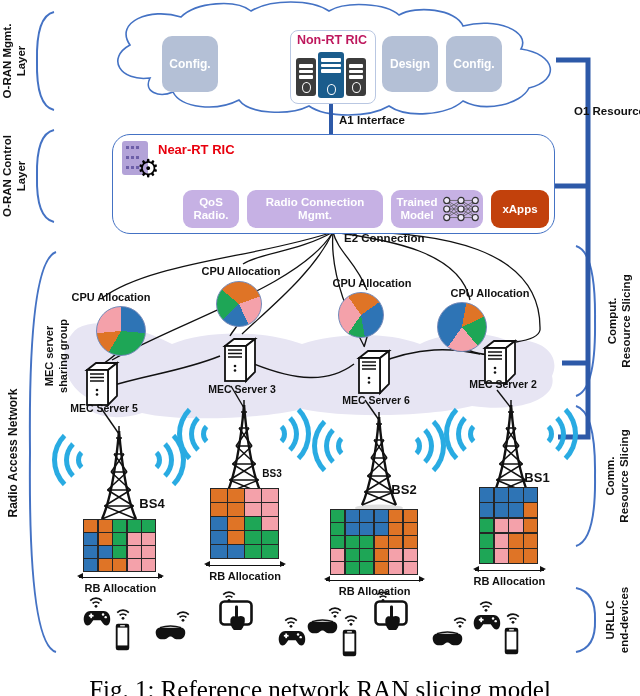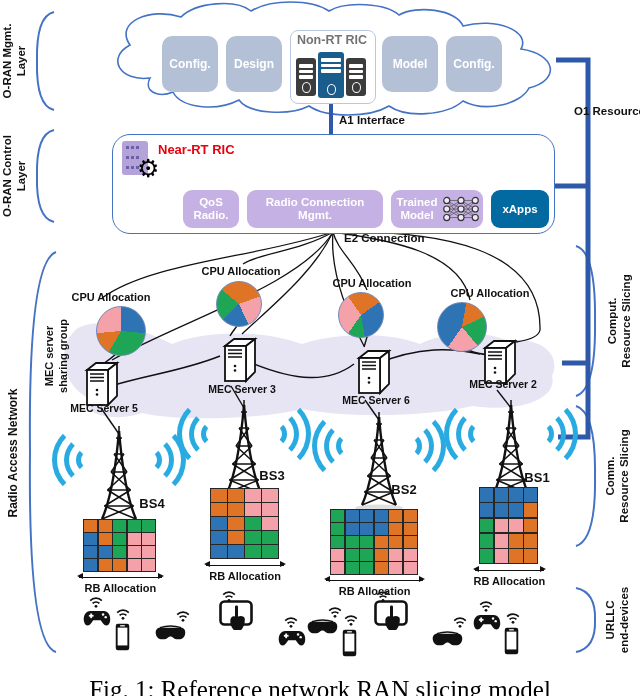--- a/index.html
+++ b/index.html
@@ -104,28 +104,25 @@
       <path d="M119,434 L101,408"></path>
         <path d="M244,408 L231,386"></path>
       <path d="M379,420 L365,400"></path>
         <path d="M511,408 L497,390"></path>
     </g>
   </svg>
 
   <div class="graybox" style="left:162px;width:56px;background:#b4c0d6">
       <span>Config.</span>
     </div>
-  <div class="graybox" style="left:226px;width:56px;background:#b4c0d6">
-      <span>Design</span>
-    </div>
   <div class="abs" style="left:290px;top:30px;width:84px;height:72px;background:#fff;border:1.5px solid #b9c7e2;border-radius:8px"></div>
-  <div class="redlbl" style="left:292px;top:33px;width:80px;color:#737373">Non-RT RIC</div>
+  <div class="redlbl" style="left:292px;top:33px;width:80px;color:#be185d">Non-RT RIC</div>
   <div id="nonrt-servers"></div>
   <div class="graybox" style="left:382px;width:56px;background:#b4c0d6">
-      <span>Model</span>
+      <span>Design</span>
     </div>
   <div class="graybox" style="left:446px;width:56px;background:#b4c0d6">
       <span>Config.</span>
     </div>
 
   <div class="iface" style="left:339px;top:114px">A1 Interface</div>
   <div class="iface" style="left:574px;top:105px">O1 Resource</div>
   <div class="iface" style="left:344px;top:232px">E2 Connection</div>
 
   <div class="abs" style="left:112px;top:134px;width:441px;height:98px;border:1.6px solid #4472c4;border-radius:18px;background:#fff"></div>
@@ -165,21 +162,21 @@
           <circle cx="5" cy="24" r="3.2"></circle>
         <circle cx="20" cy="6" r="3.2"></circle>
           <circle cx="20" cy="15" r="3.2"></circle>
           <circle cx="20" cy="24" r="3.2"></circle>
         <circle cx="35" cy="6" r="3.2"></circle>
           <circle cx="35" cy="15" r="3.2"></circle>
           <circle cx="35" cy="24" r="3.2"></circle>
       </g>
     </svg>
     </div>
-  <div class="lavbox" style="left:491px;width:58px;background:#0369a1">
+  <div class="lavbox" style="left:491px;width:58px;background:#c2410c">
     <span>xApps</span>
     </div>
 
   <div class="rot" style="left:-34px;top:45px;width:100px;height:32px">O-RAN Mgmt.
 Layer</div>
   <div class="rot" style="left:-34px;top:160px;width:100px;height:32px">O-RAN Control
 Layer</div>
   <div class="rot" style="left:-96px;top:445px;width:220px;height:16px;font-size:12px">Radio Access Network</div>
   <div class="rot" style="left:565px;top:306px;width:110px;height:30px">Comput.
 Resource Slicing</div>
@@ -291,21 +288,21 @@
  <g stroke="#111" stroke-width="1.5" fill="none">
   <path d="M27,5 L27,0"></path>
             <path d="M24,12 L30,12"></path>
   <path d="M22,28 H32 M19,46 H35 M15.5,64 H38.5 M12.5,80 H41.5"></path>
   <path d="M22,28 L35,46 M32,28 L19,46"></path>
   <path d="M19,46 L38.5,64 M35,46 L15.5,64"></path>
   <path d="M15.5,64 L41.5,80 M38.5,64 L12.5,80"></path>
   <path d="M12.5,80 L44,93 M41.5,80 L10,93"></path>
           </g>
         </svg></div>
-      <div class="lbl" style="left: 247px; top: 468px; width: 50px; font-size: 13px;">BS3</div>
+      <div class="lbl" style="left: 247px; top: 468px; width: 50px; font-size: 10px;">BS3</div>
       <div class="wifiarc" style="left: 336px; top: 433px; width: 26px; height: 26px; border-width: 5.5px; border-style: solid; border-color: transparent transparent transparent rgb(41, 171, 226); border-image: initial;"></div>
       <div class="wifiarc" style="left: 396px; top: 433px; width: 26px; height: 26px; border-width: 5.5px; border-style: solid; border-color: transparent rgb(41, 171, 226) transparent transparent; border-image: initial;"></div>
       <div class="wifiarc" style="left: 324px; top: 421px; width: 50px; height: 50px; border-width: 5.5px; border-style: solid; border-color: transparent transparent transparent rgb(41, 171, 226); border-image: initial;"></div>
       <div class="wifiarc" style="left: 384px; top: 421px; width: 50px; height: 50px; border-width: 5.5px; border-style: solid; border-color: transparent rgb(41, 171, 226) transparent transparent; border-image: initial;"></div>
       <div class="wifiarc" style="left: 312px; top: 409px; width: 74px; height: 74px; border-width: 5.5px; border-style: solid; border-color: transparent transparent transparent rgb(41, 171, 226); border-image: initial;"></div>
       <div class="wifiarc" style="left: 372px; top: 409px; width: 74px; height: 74px; border-width: 5.5px; border-style: solid; border-color: transparent rgb(41, 171, 226) transparent transparent; border-image: initial;"></div>
       <div class="abs" style="left: 352px; top: 412px;"><svg width="54" height="100" viewBox="0 0 54 100">
  <ellipse cx="27" cy="96" rx="24" ry="3.6" fill="#c9c9c9" opacity="0.6"></ellipse>
  <g stroke="#111" stroke-width="2.4" fill="none">
   <path d="M27,5 C24,40 18,75 10,93"></path>

